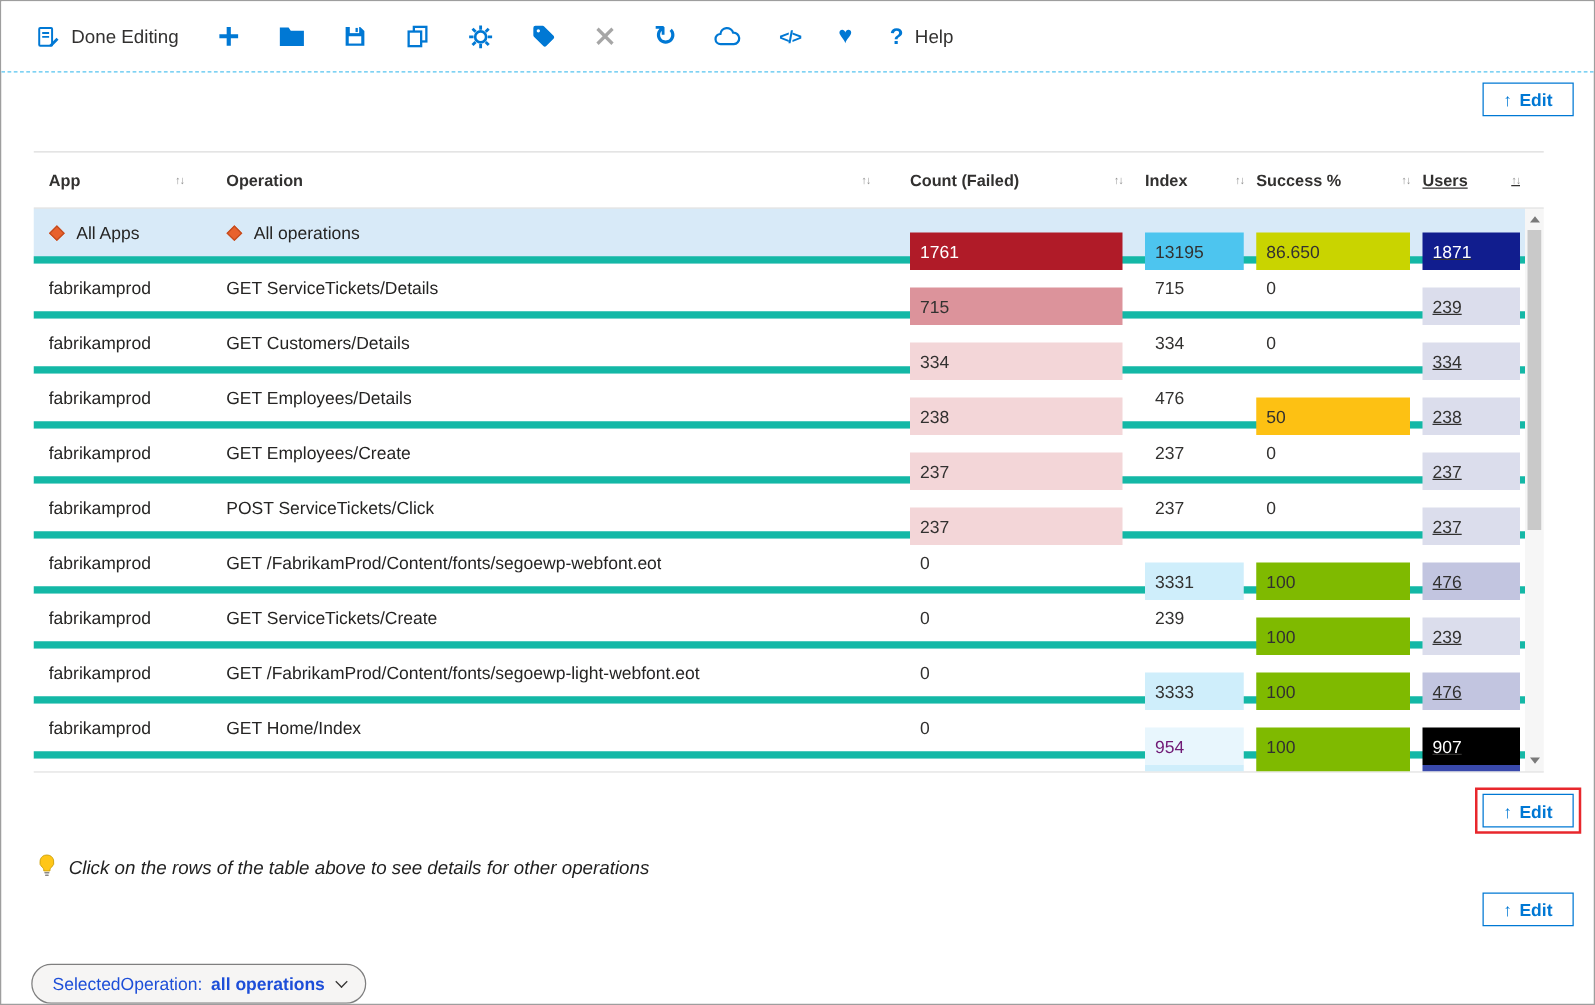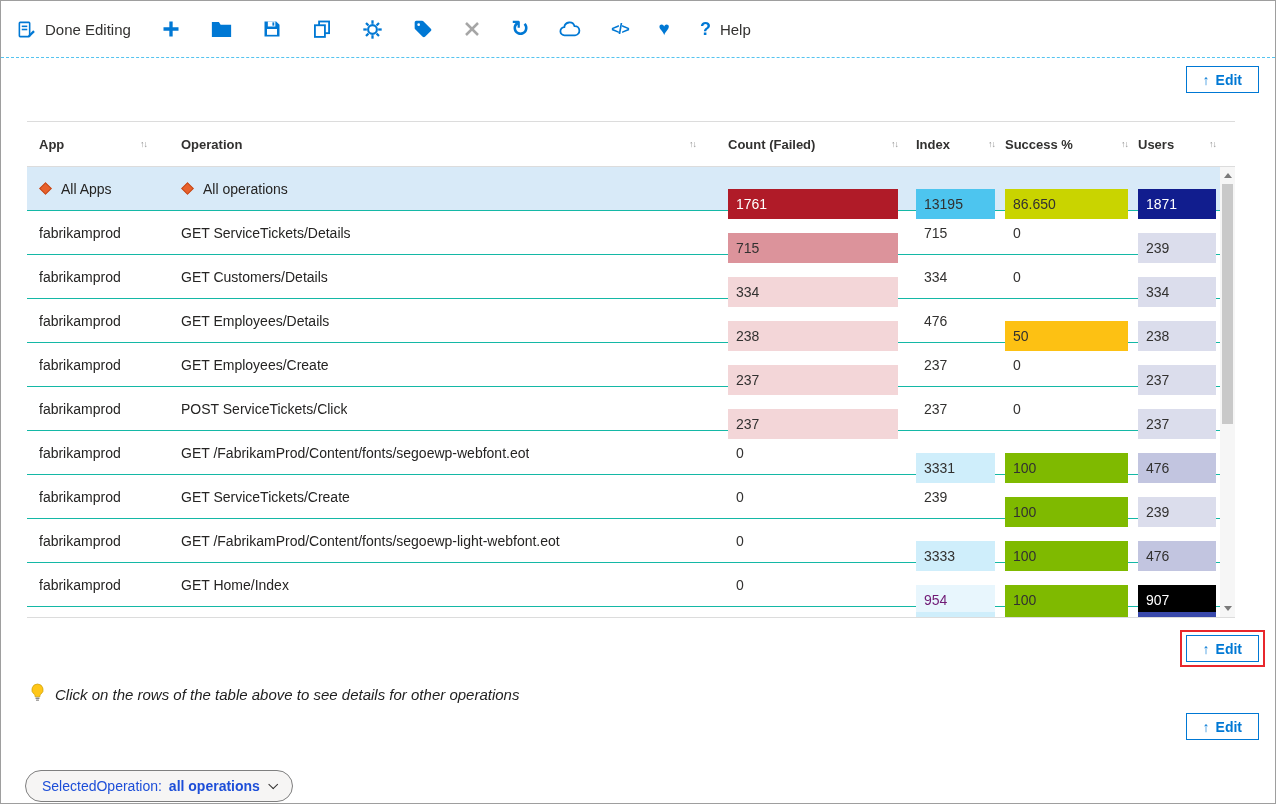--- a/index.html
+++ b/index.html
@@ -7,21 +7,21 @@
   body {
     font-family: "Liberation Sans", "DejaVu Sans", sans-serif;
     background: #ffffff;
     border: 1px solid #9e9e9e;
     overflow: hidden;
     color: #323130;
   }
   
   .toolbar {
     display: flex; align-items: center; gap: 30px;
-    height: 57px; padding-left: 16px;
+    height: 57px; padding-left: 28px;
     border-bottom: 1px dashed #55c4f0;
     background: #fff;
   }
   .tb-item {
     display: inline-flex; align-items: center; gap: 9px;
     background: none; border: none; padding: 0; cursor: pointer;
     font-family: inherit; font-size: 15px; color: #323130;
   }
   .tb-item svg { display: block; }
   .glyph { color: #0078d4; font-weight: bold; line-height: 20px; }
@@ -54,31 +54,31 @@
   .th {
     display: flex; align-items: center; justify-content: space-between;
     padding: 0 22px 0 12px; font-weight: bold; font-size: 13px; color: #323130;
     cursor: pointer;
   }
   .sort { font-size: 9px; color: #929292; letter-spacing: -1px; font-weight: normal; }
   .tbody-wrap { display: flex; }
   .tbody { flex: 1; min-width: 0; }
   .trow {
     display: flex; height: 44px; align-items: center;
-    border-bottom: 1px solid #14b8a6; background: #fff; cursor: pointer;
+    border-bottom: 6px solid #14b8a6; background: #fff; cursor: pointer;
   }
   .trow.selected { background: #d8eaf8; }
   .trow.partial { height: 10px; overflow: hidden; border-bottom: none; }
   .td { display: flex; align-items: center; min-width: 0; overflow: hidden; }
   .c-app   { width: 142px; padding-left: 12px; gap: 7px; }
   .c-op    { flex: 1; min-width: 0; padding-left: 12px; gap: 7px; }
   .c-cf    { width: 190px; padding: 0 10px 0 10px; }
   .c-count { width: 92px;  padding: 0 5px 0 8px; }
   .c-succ  { width: 132px; padding: 0 4px 0 5px; }
-  .c-users { width: 88px;  padding: 0 4px 0 6px; }
+  .c-users { width: 88px;  padding: 0 4px 0 6px; text-decoration: underline; }
   .cell-text { font-size: 14px; color: #252423; white-space: nowrap; overflow: hidden; text-overflow: ellipsis; }
   .bar {
     flex: 1; height: 30px; line-height: 30px;
     padding-left: 8px; font-size: 14px; white-space: nowrap; margin-top: 30px;
   }
   .plain { padding-left: 8px; font-size: 14px; color: #323130; }
   .diamond {
     width: 9px; height: 9px; flex: none;
     background: #e8612c; border: 1px solid #c34b1e;
     transform: rotate(45deg); display: inline-block; margin: 0 4px 0 2px;

